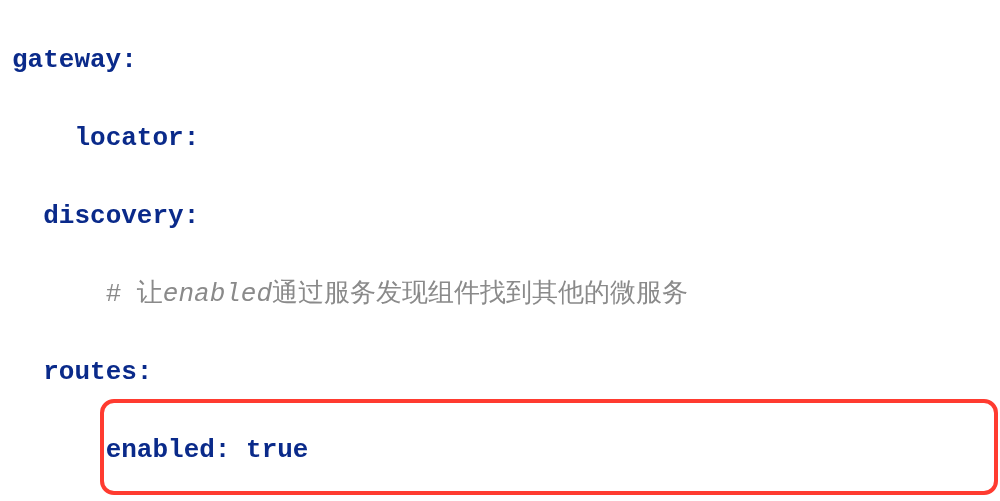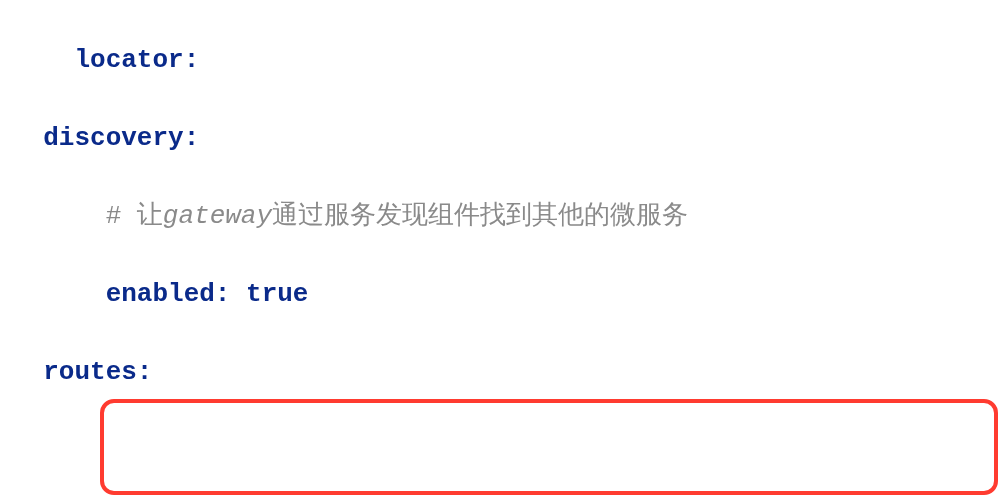--- a/index.html
+++ b/index.html
@@ -35,25 +35,26 @@
     top: 399px;
     width: 890px;
     height: 88px;
     pointer-events: none;
   }
 </style>
 </head>
 <body>
 
 <div class="code-area">
+<div class="line"><span class="key">gateway:</span></div>
 <div class="line">    <span class="key">locator:</span></div>
 <div class="line">  <span class="key">discovery:</span></div>
-<div class="line">      <span class="comment"><span># 让</span><span class="ital">gateway</span><span>通过服务发现组件找到其他的微服务</span></span></div>
+<div class="line">      <span class="comment"><span># 让</span><span class="ital">enabled</span><span>通过服务发现组件找到其他的微服务</span></span></div>
+<div class="line">  <span class="key">routes:</span></div>
 <div class="line">      <span class="key">enabled: </span><span class="val">true</span></div>
-<div class="line">  <span class="key">routes:</span></div>
 
 
 
 
 
 
 </div>
 
 <div class="box"></div>
 

